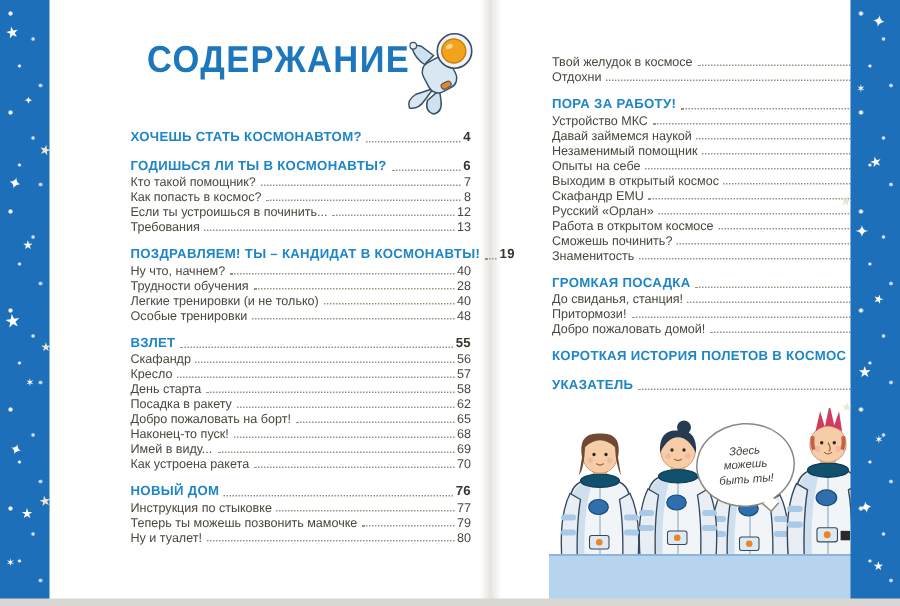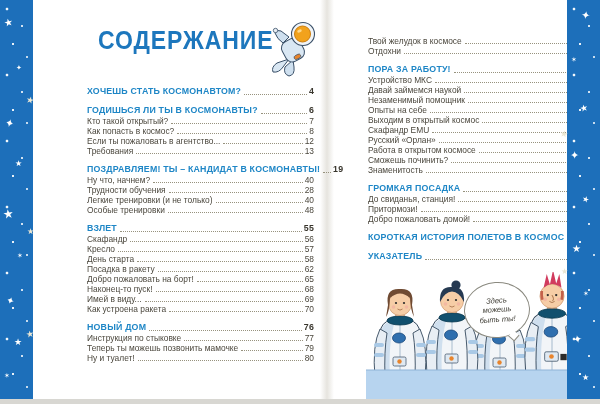--- a/index.html
+++ b/index.html
@@ -94,31 +94,31 @@
         <span class="toc-label">ХОЧЕШЬ СТАТЬ КОСМОНАВТОМ?</span>
         <span class="toc-dots"></span>
         <span class="toc-page">4</span>
       </div>
       <div class="toc-row section">
         <span class="toc-label">ГОДИШЬСЯ ЛИ ТЫ В КОСМОНАВТЫ?</span>
         <span class="toc-dots"></span>
         <span class="toc-page">6</span>
       </div>
       <div class="toc-row item">
-        <span class="toc-label">Кто такой открытый?</span>
+        <span class="toc-label">Кто такой помощник?</span>
         <span class="toc-dots"></span>
         <span class="toc-page">7</span>
       </div>
       <div class="toc-row item">
         <span class="toc-label">Как попасть в космос?</span>
         <span class="toc-dots"></span>
         <span class="toc-page">8</span>
       </div>
       <div class="toc-row item">
-        <span class="toc-label">Если ты пожаловать в агентство...</span>
+        <span class="toc-label">Если ты устроишься в починить...</span>
         <span class="toc-dots"></span>
         <span class="toc-page">12</span>
       </div>
       <div class="toc-row item">
         <span class="toc-label">Требования</span>
         <span class="toc-dots"></span>
         <span class="toc-page">13</span>
       </div>
       <div class="toc-row section">
         <span class="toc-label">ПОЗДРАВЛЯЕМ! ТЫ – КАНДИДАТ В КОСМОНАВТЫ!</span>

